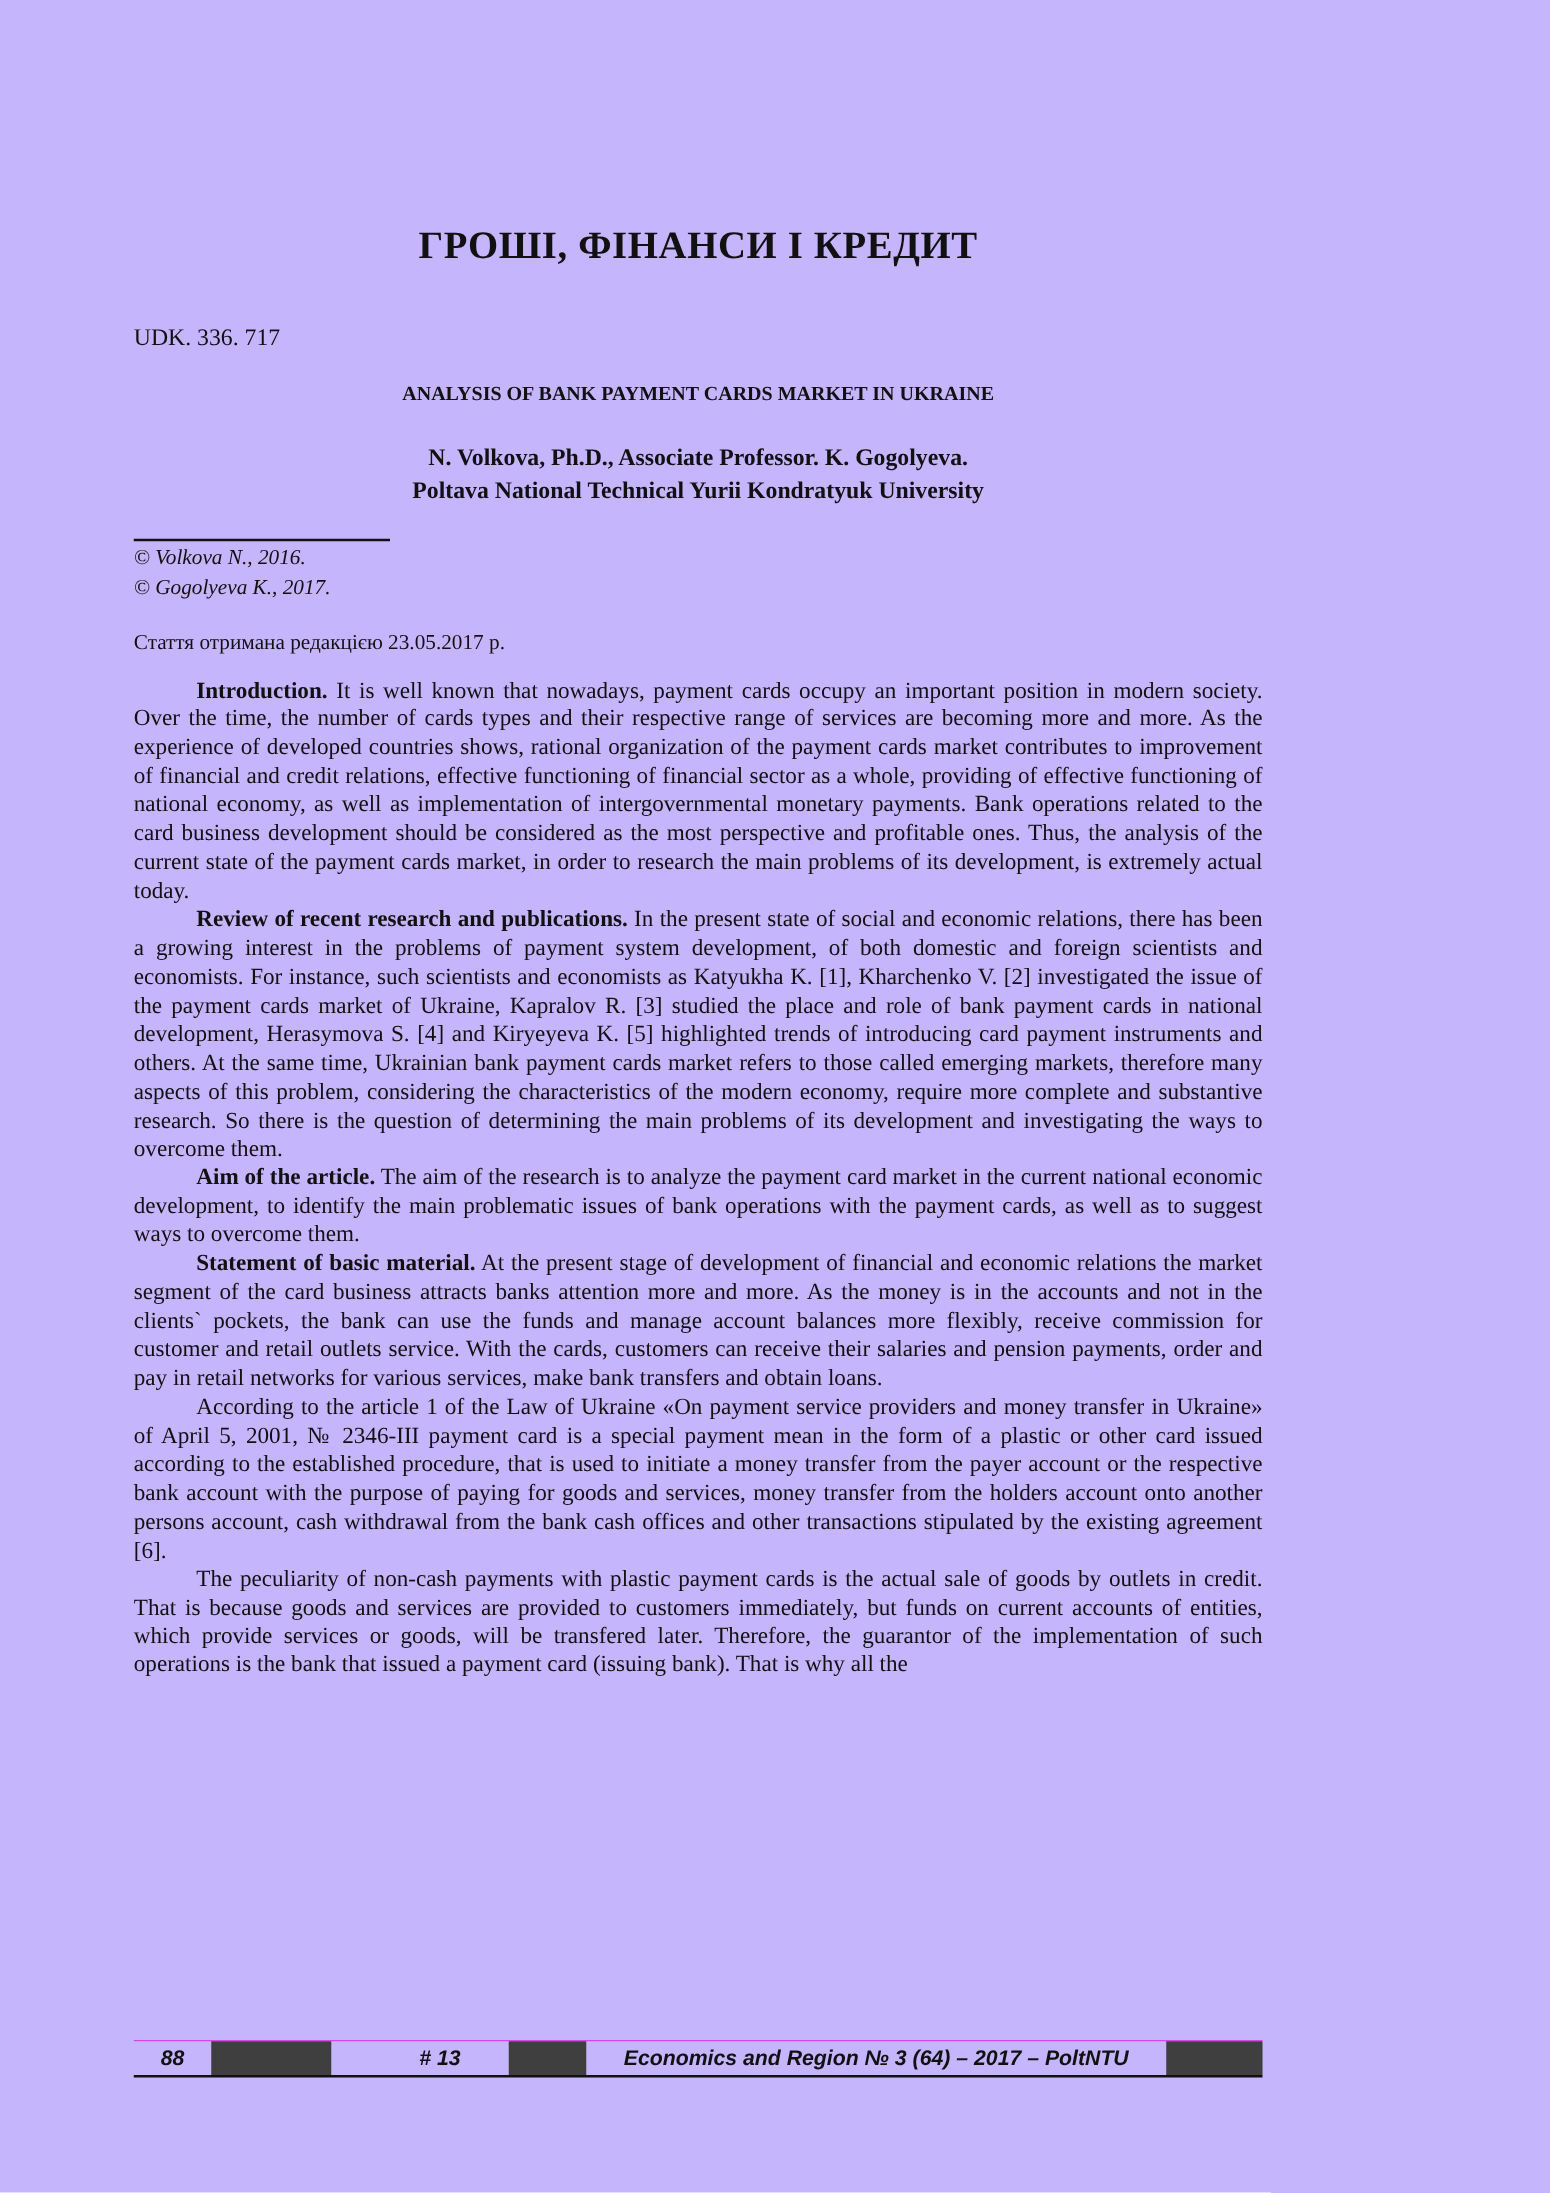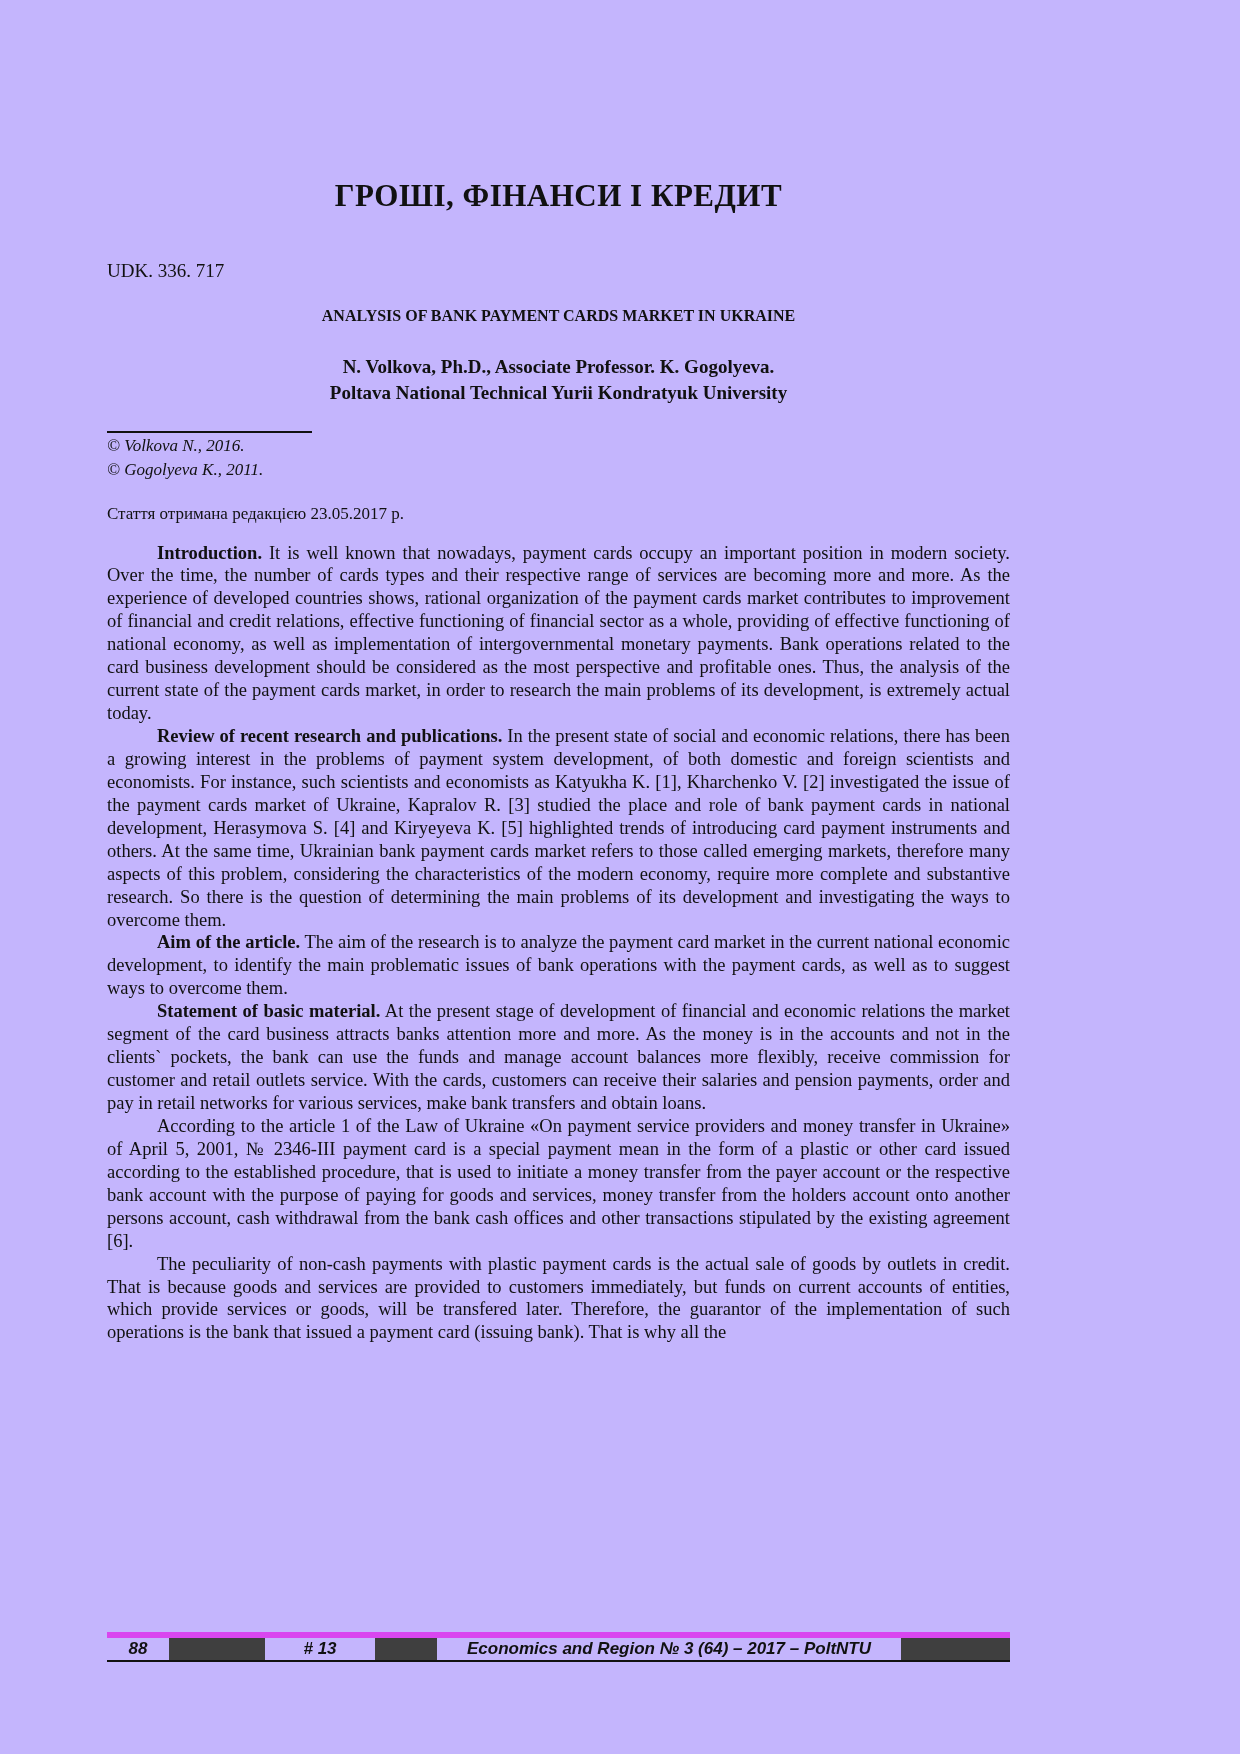--- a/index.html
+++ b/index.html
@@ -70,35 +70,35 @@
     margin:0;
   }
   .footer {
     position:absolute;
     left:107px;
     top:1632px;
     width:903px;
     height:30px;
     display:flex;
     align-items:stretch;
-    border-top:6px solid #d946ef;
+    border-top:1px solid #d946ef;
     border-bottom:2px solid #111;
     font-family:"Liberation Sans", sans-serif;
     font-size:17px;
     font-weight:bold;
     font-style:italic;
     color:#111;
   }
   .footer .f-text {
     display:flex;
     align-items:center;
     justify-content:center;
   }
   .f-page  { width:62px; }
-  .f-issue { width:110px; }
+  .f-issue { width:110px;margin-left:32px; }
   .f-journal { flex:0 0 auto; padding:0 30px; }
   .f-box {
     background:#3f3f3f;
   }
   .f-box1 { width:96px; }
   .f-box2 { width:62px; }
   .f-box3 { flex:1; }
 </style>
 </head>
 <body>
@@ -115,21 +115,21 @@
     </h2>
 
     <p class="authors">
       <span>N. Volkova, Ph.D., Associate Professor. K. Gogolyeva.</span><br>
       <span>Poltava National Technical Yurii Kondratyuk University</span>
     </p>
 
     <div class="footnote-rule"></div>
 
     <p class="copyright">© Volkova N., 2016.</p>
-    <p class="copyright">© Gogolyeva K., 2011.</p>
+    <p class="copyright">© Gogolyeva K., 2017.</p>
 
     <p class="received">Стаття отримана редакцією 23.05.2017 р.</p>
 
     <div class="body-text">
       <p>
         <b>Introduction.</b><span> It is well known that nowadays, payment cards occupy an important position in modern society. Over the time, the number of cards types and their respective range of services are becoming more and more. As the experience of developed countries shows, rational organization of the payment cards market contributes to improvement of financial and credit relations, effective functioning of financial sector as a whole, providing of effective functioning of national economy, as well as implementation of intergovernmental monetary payments. Bank operations related to the card business development should be considered as the most perspective and profitable ones. Thus, the analysis of the current state of the payment cards market, in order to research the main problems of its development, is extremely actual today.</span>
       </p>
       <p>
         <b>Review of recent research and publications.</b><span> In the present state of social and economic relations, there has been a growing interest in the problems of payment system development, of both domestic and foreign scientists and economists. For instance, such scientists and economists as Katyukha K. [1], Kharchenko V. [2] investigated the issue of the payment cards market of Ukraine, Kapralov R. [3] studied the place and role of bank payment cards in national development, Herasymova S. [4] and Kiryeyeva K. [5] highlighted trends of introducing card payment instruments and others. At the same time, Ukrainian bank payment cards market refers to those called emerging markets, therefore many aspects of this problem, considering the characteristics of the modern economy, require more complete and substantive research. So there is the question of determining the main problems of its development and investigating the ways to overcome them.</span>
       </p>

